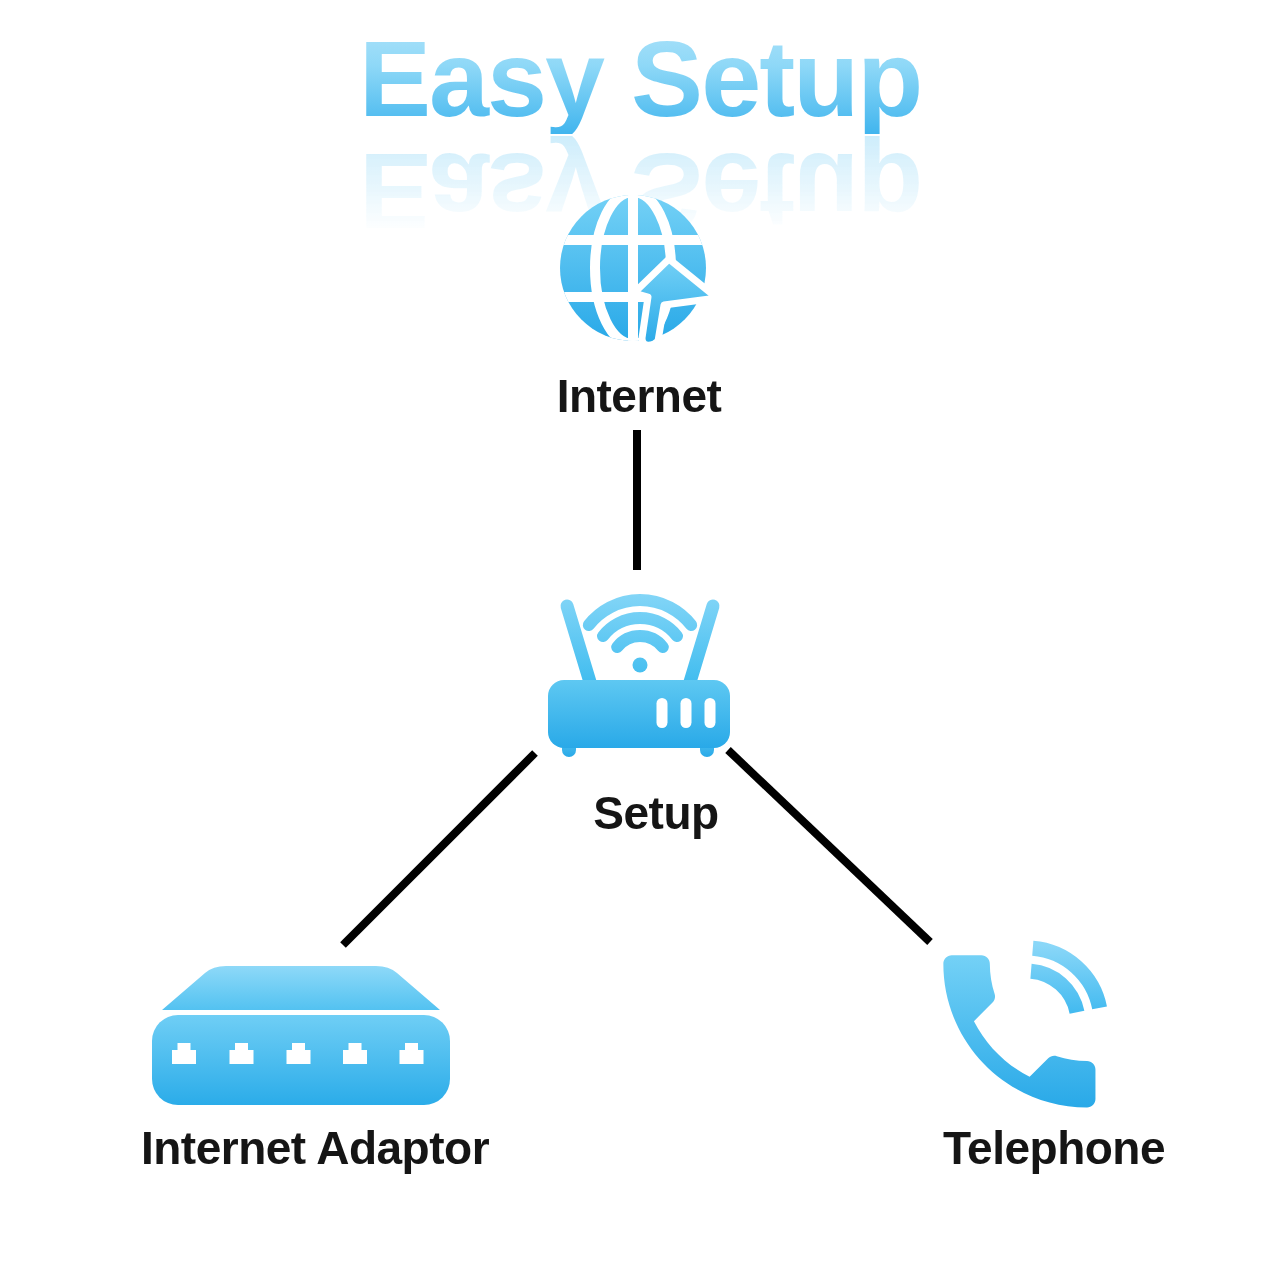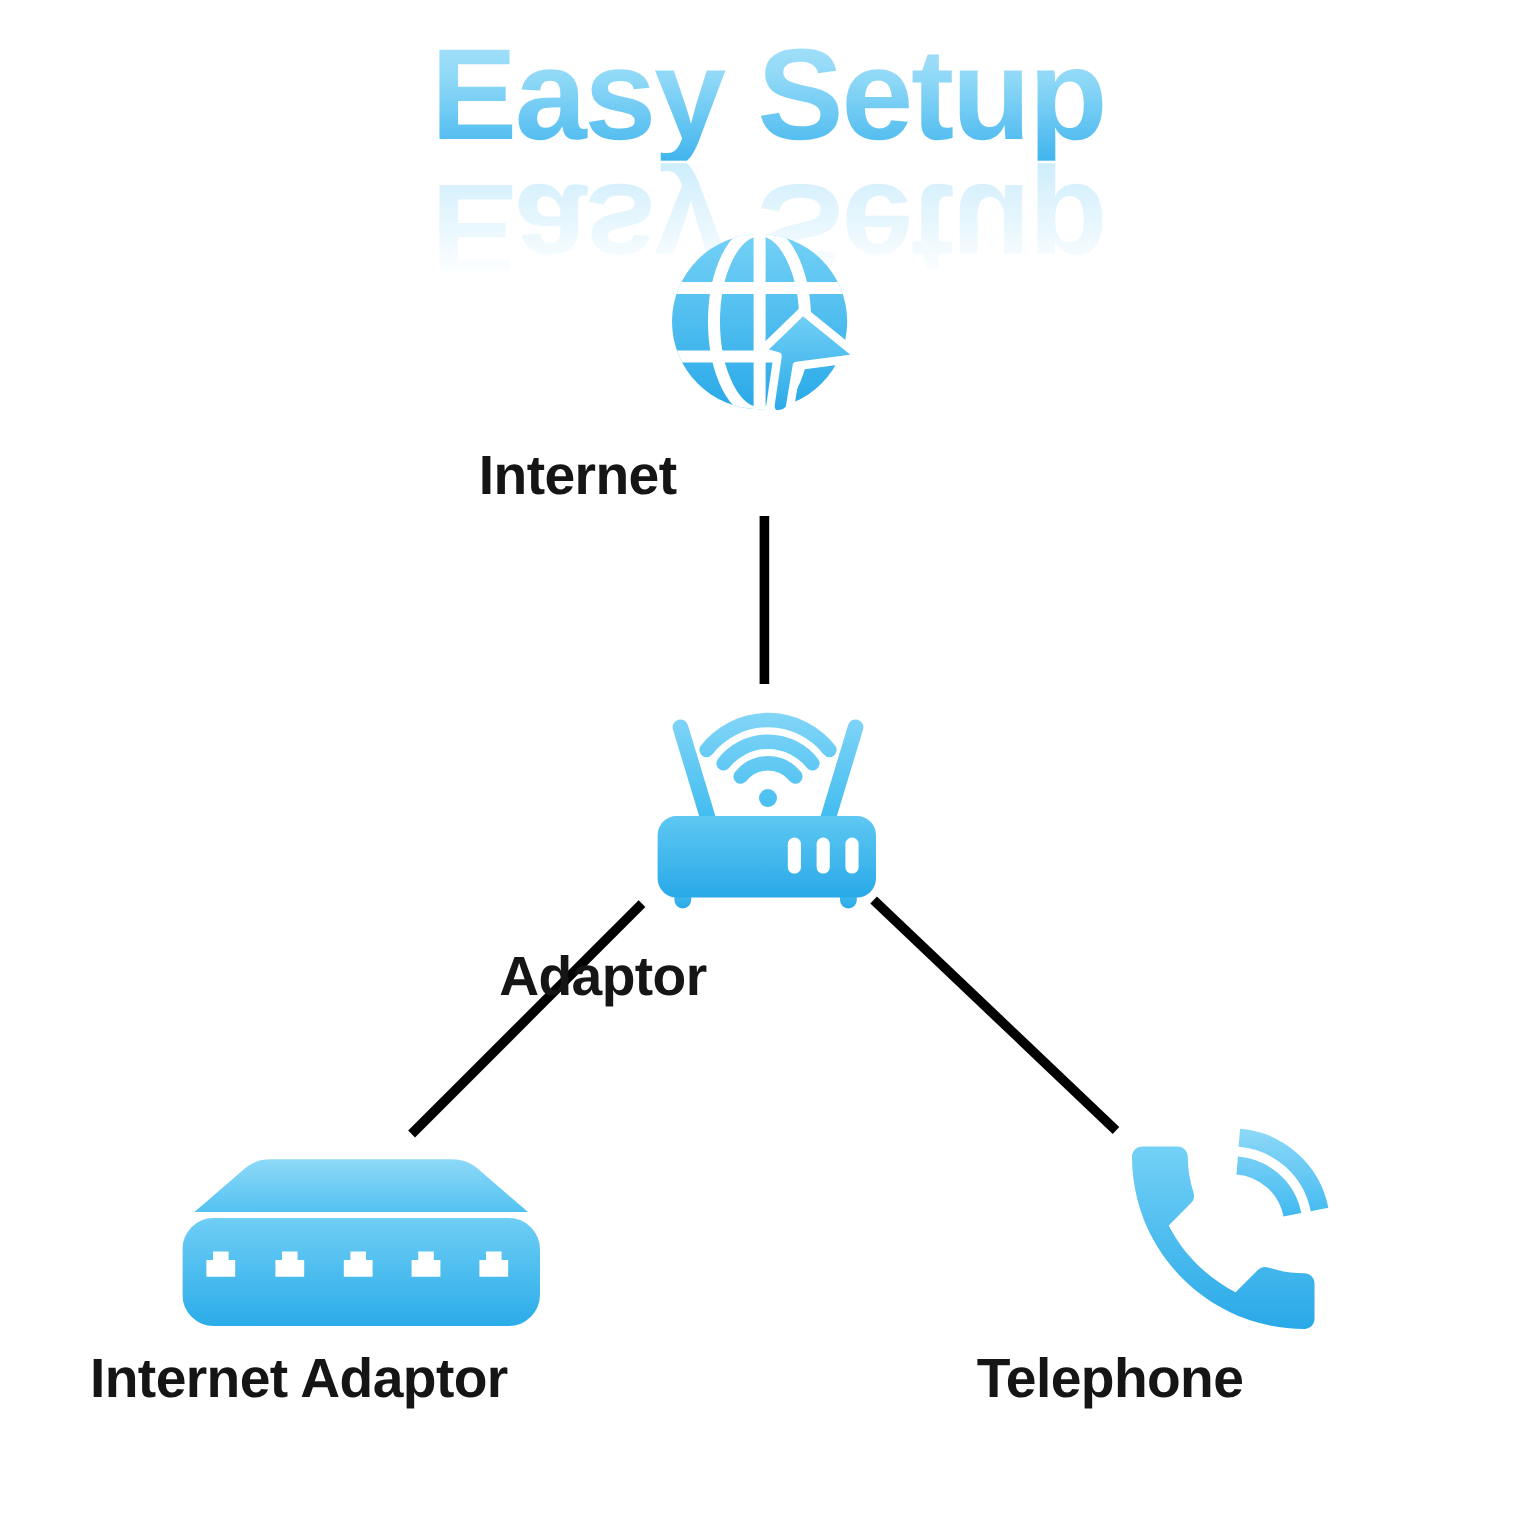--- a/index.html
+++ b/index.html
@@ -22,21 +22,21 @@
     display:inline-block;
     font-size:108px; font-weight:800; letter-spacing:-2px; line-height:110px;
     transform:scaleY(-1);
     background:linear-gradient(180deg, rgba(255,255,255,0) 12%, rgba(140,213,246,0.85) 100%);
     -webkit-background-clip:text; background-clip:text; color:transparent;
     opacity:0.5;
   }
 
   
   .node-label {
-    position:absolute; width:480px; 
+    position:absolute; width:480px; text-align:center;
     font-size:46px; font-weight:700; color:#151515; letter-spacing:-0.5px;
     line-height:52px;
   }
   .lbl-internet  { left:399px;  top:370px; }
   .lbl-router    { left:416px;  top:787px; }
   .lbl-adaptor   { left:75px;   top:1122px; }
   .lbl-telephone { left:814px;  top:1122px; }
 
   svg { display:block; }
 </style>
@@ -139,15 +139,15 @@
     </linearGradient>
   </defs>
   <path transform="translate(-22,-10) scale(8.45)" d="M6.62 10.79c1.44 2.83 3.76 5.14 6.59 6.59l2.2-2.2c.27-.27.67-.36 1.02-.24 1.12.37 2.33.57 3.57.57.55 0 1 .45 1 1V20c0 .55-.45 1-1 1-9.39 0-17-7.61-17-17 0-.55.45-1 1-1h3.5c.55 0 1 .45 1 1 0 1.25.2 2.45.57 3.57.11.35.03.74-.25 1.02l-2.2 2.2z" fill="url(#gradPhone)"></path>
   <g stroke="url(#gradSig)" stroke-width="15" fill="none">
     <path d="M92.8 8.2 A74 74 0 0 1 159.6 67.9"></path>
     <path d="M91 31.2 A51 51 0 0 1 137 72.3"></path>
   </g>
 </svg>
 
 <div class="node-label lbl-internet">Internet</div>
-<div class="node-label lbl-router">Adaptor</div>
+<div class="node-label lbl-router">Setup</div>
 <div class="node-label lbl-adaptor">Internet Adaptor</div>
 <div class="node-label lbl-telephone">Telephone</div>
 
 </body></html>

